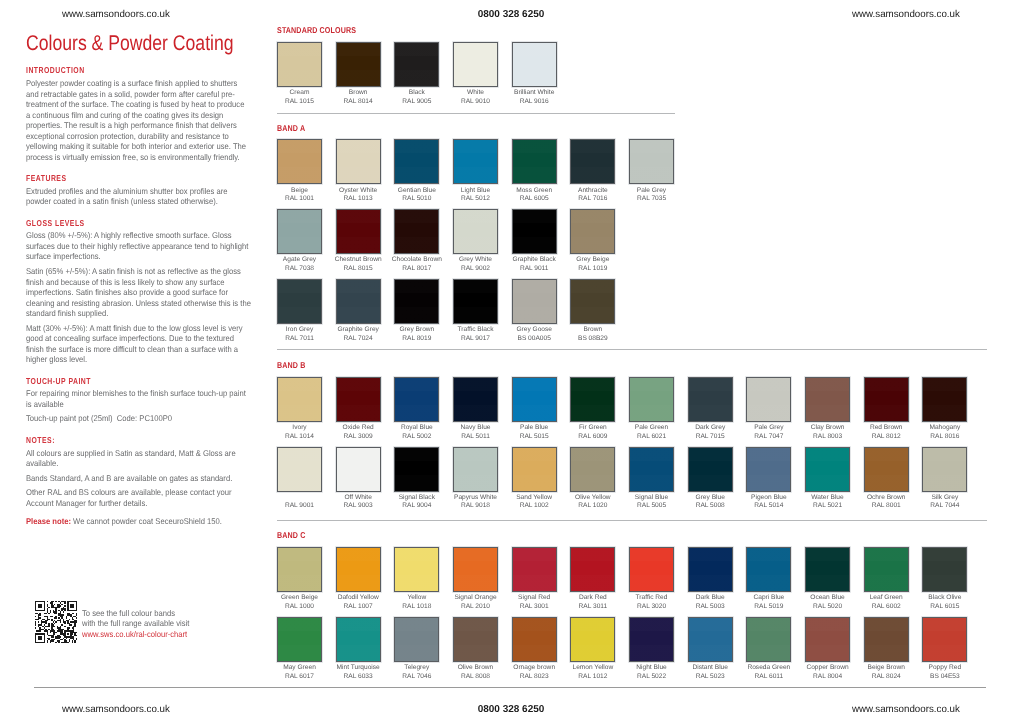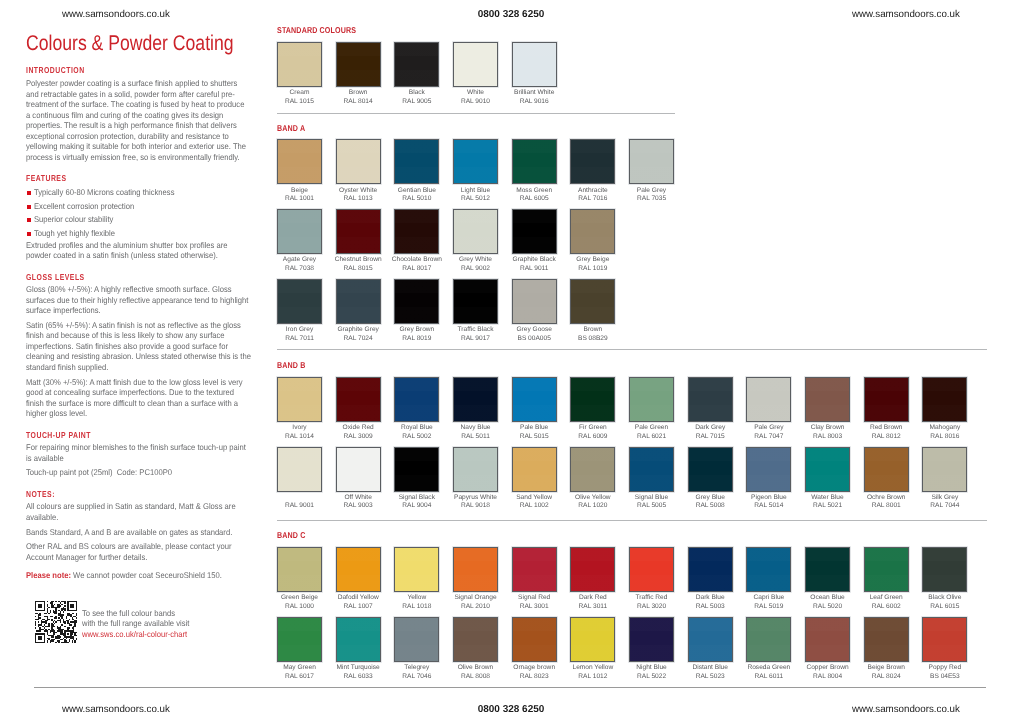--- a/index.html
+++ b/index.html
@@ -53,26 +53,20 @@
   <div class="r">www.samsondoors.co.uk</div>
 </div>
 
 <div class="left">
   <h1 class="title">Colours &amp; Powder Coating</h1>
 
   <div class="sec-h">INTRODUCTION</div>
   <p class="body intro">Polyester powder coating is a surface finish applied to shutters and retractable gates in a solid, powder form after careful pre-treatment of the surface. The coating is fused by heat to produce a continuous film and curing of the coating gives its design properties. The result is a high performance finish that delivers exceptional corrosion protection, durability and resistance to yellowing making it suitable for both interior and exterior use. The process is virtually emission free, so is environmentally friendly.</p>
 
   <div class="sec-h">FEATURES</div>
-  <ul class="feat">
-    <li><span>Typically 60-80 Microns coating thickness</span></li>
-    <li><span>Excellent corrosion protection</span></li>
-    <li><span>Superior colour stability</span></li>
-    <li><span>Tough yet highly flexible</span></li>
-  </ul>
   <p class="body">Extruded profiles and the aluminium shutter box profiles are powder coated in a satin finish (unless stated otherwise).</p>
 
   <div class="sec-h">GLOSS LEVELS</div>
   <p class="body">Gloss (80% +/-5%): A highly reflective smooth surface. Gloss surfaces due to their highly reflective appearance tend to highlight surface imperfections.</p>
   <p class="body">Satin (65% +/-5%): A satin finish is not as reflective as the gloss finish and because of this is less likely to show any surface imperfections. Satin finishes also provide a good surface for cleaning and resisting abrasion. Unless stated otherwise this is the standard finish supplied.</p>
   <p class="body">Matt (30% +/-5%): A matt finish due to the low gloss level is very good at concealing surface imperfections. Due to the textured finish the surface is more difficult to clean than a surface with a higher gloss level.</p>
 
   <div class="sec-h">TOUCH-UP PAINT</div>
   <p class="body">For repairing minor blemishes to the finish surface touch-up paint is available</p>
   <p class="body">Touch-up paint pot (25ml)  Code: PC100P0</p>

